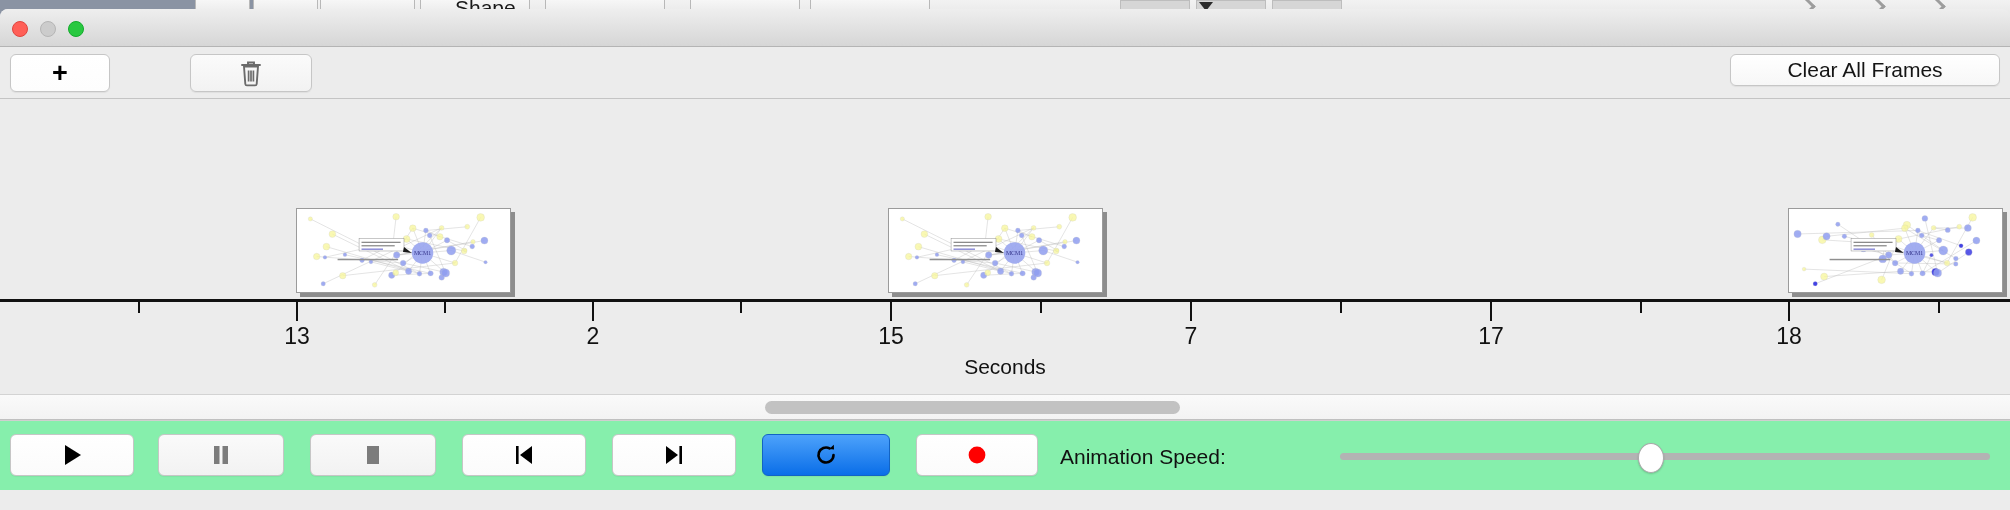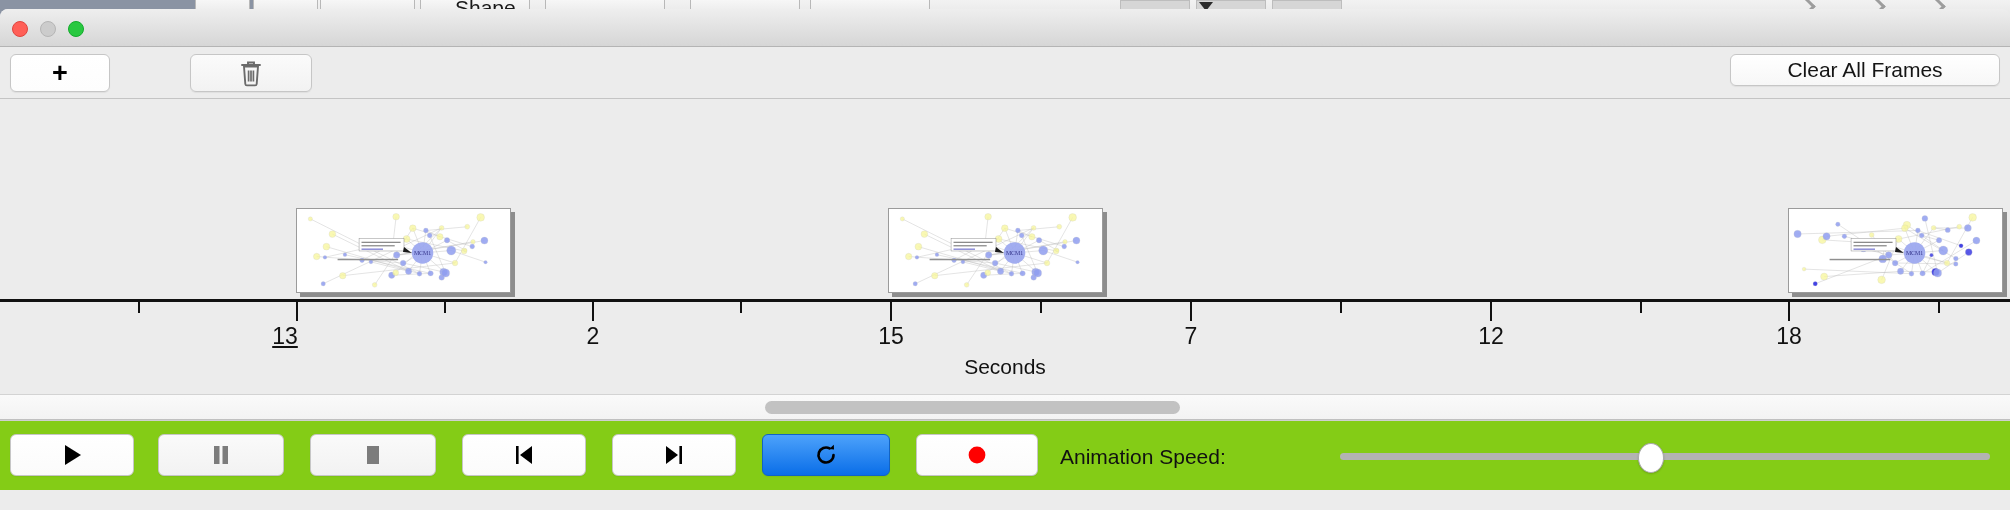--- a/index.html
+++ b/index.html
@@ -135,21 +135,21 @@
     border-top: 1px solid #d3d3d3; border-bottom: 1px solid #c0c0c0;
   }
   .scroll-thumb {
     position: absolute; top: 6px; height: 13px;
     background: #c2c2c2; border-radius: 7px;
   }
 
   
   .controls {
     position: relative; height: 70px;
-    background: #84cc16;
+    background: #86efac;
     border-top: 1px solid #cfcfcf;
   }
   .cbtn {
     position: absolute; top: 13px; height: 42px;
     border: 1px solid #c6c6c6; border-radius: 6px;
     display: flex; align-items: center; justify-content: center;
     box-shadow: 0 1px 1px rgba(0,0,0,0.05);
     cursor: default;
   }
   .cbtn.light-bg  { background: linear-gradient(#ffffff, #fbfbfb); }
@@ -510,29 +510,29 @@
           <path d="M108 39 L116 45 L107 44 Z" fill="#1a1a1a"></path>
           <rect x="40" y="51" width="62" height="1.5" fill="#8f8f8f"></rect>
         </svg>
       </div>
     </div>
 
   <div class="ruler-wrap">
     <div class="ruler-line"></div>
     <div id="ruler-ticks">
         <div class="tick major" style="left: 296px;"></div>
-        <div class="tick-label" style="left: 285px; text-decoration: underline;">13</div>
+        <div class="tick-label" style="left: 297px;">13</div>
         <div class="tick major" style="left: 592px;"></div>
         <div class="tick-label" style="left: 593px;">2</div>
         <div class="tick major" style="left: 890px;"></div>
         <div class="tick-label" style="left: 891px;">15</div>
         <div class="tick major" style="left: 1190px;"></div>
         <div class="tick-label" style="left: 1191px;">7</div>
         <div class="tick major" style="left: 1490px;"></div>
-        <div class="tick-label" style="left: 1491px;">12</div>
+        <div class="tick-label" style="left: 1491px;">17</div>
         <div class="tick major" style="left: 1788px;"></div>
         <div class="tick-label" style="left: 1789px;">18</div>
         <div class="tick minor" style="left: 138px;"></div>
         <div class="tick minor" style="left: 444px;"></div>
         <div class="tick minor" style="left: 740px;"></div>
         <div class="tick minor" style="left: 1040px;"></div>
         <div class="tick minor" style="left: 1340px;"></div>
         <div class="tick minor" style="left: 1640px;"></div>
         <div class="tick minor" style="left: 1938px;"></div>
       </div>

